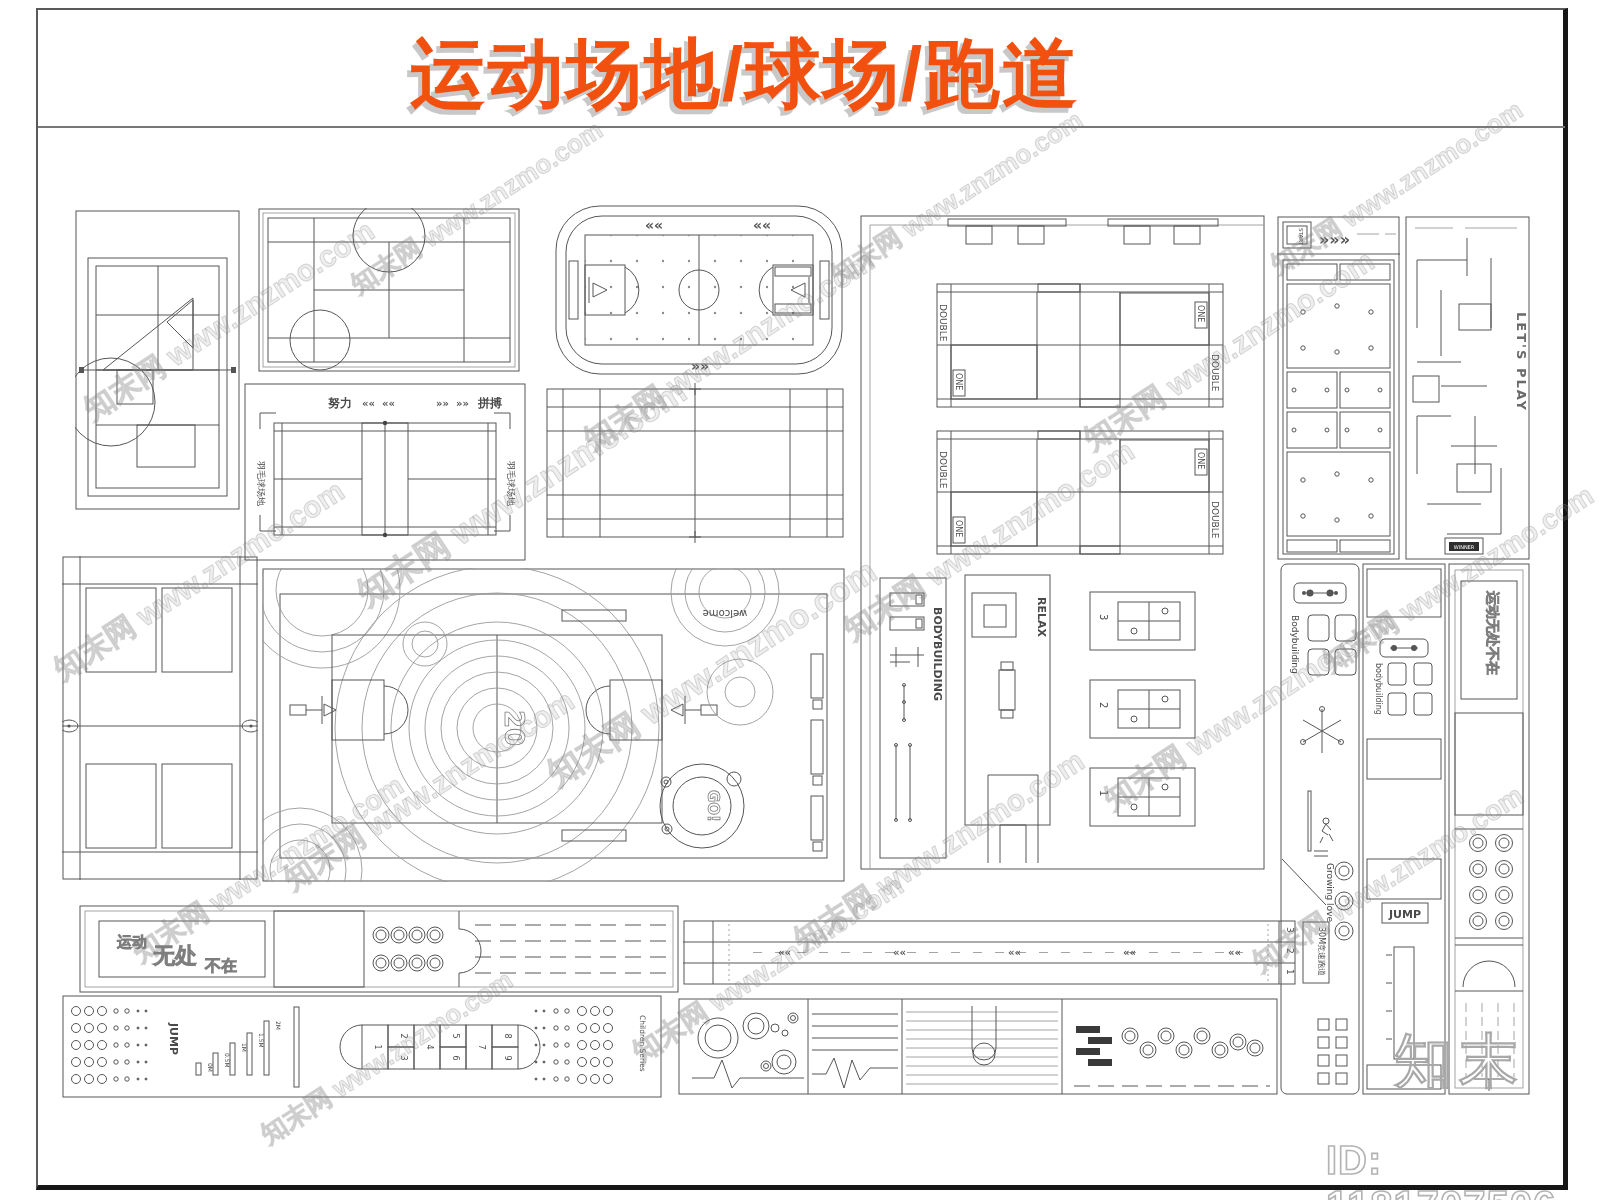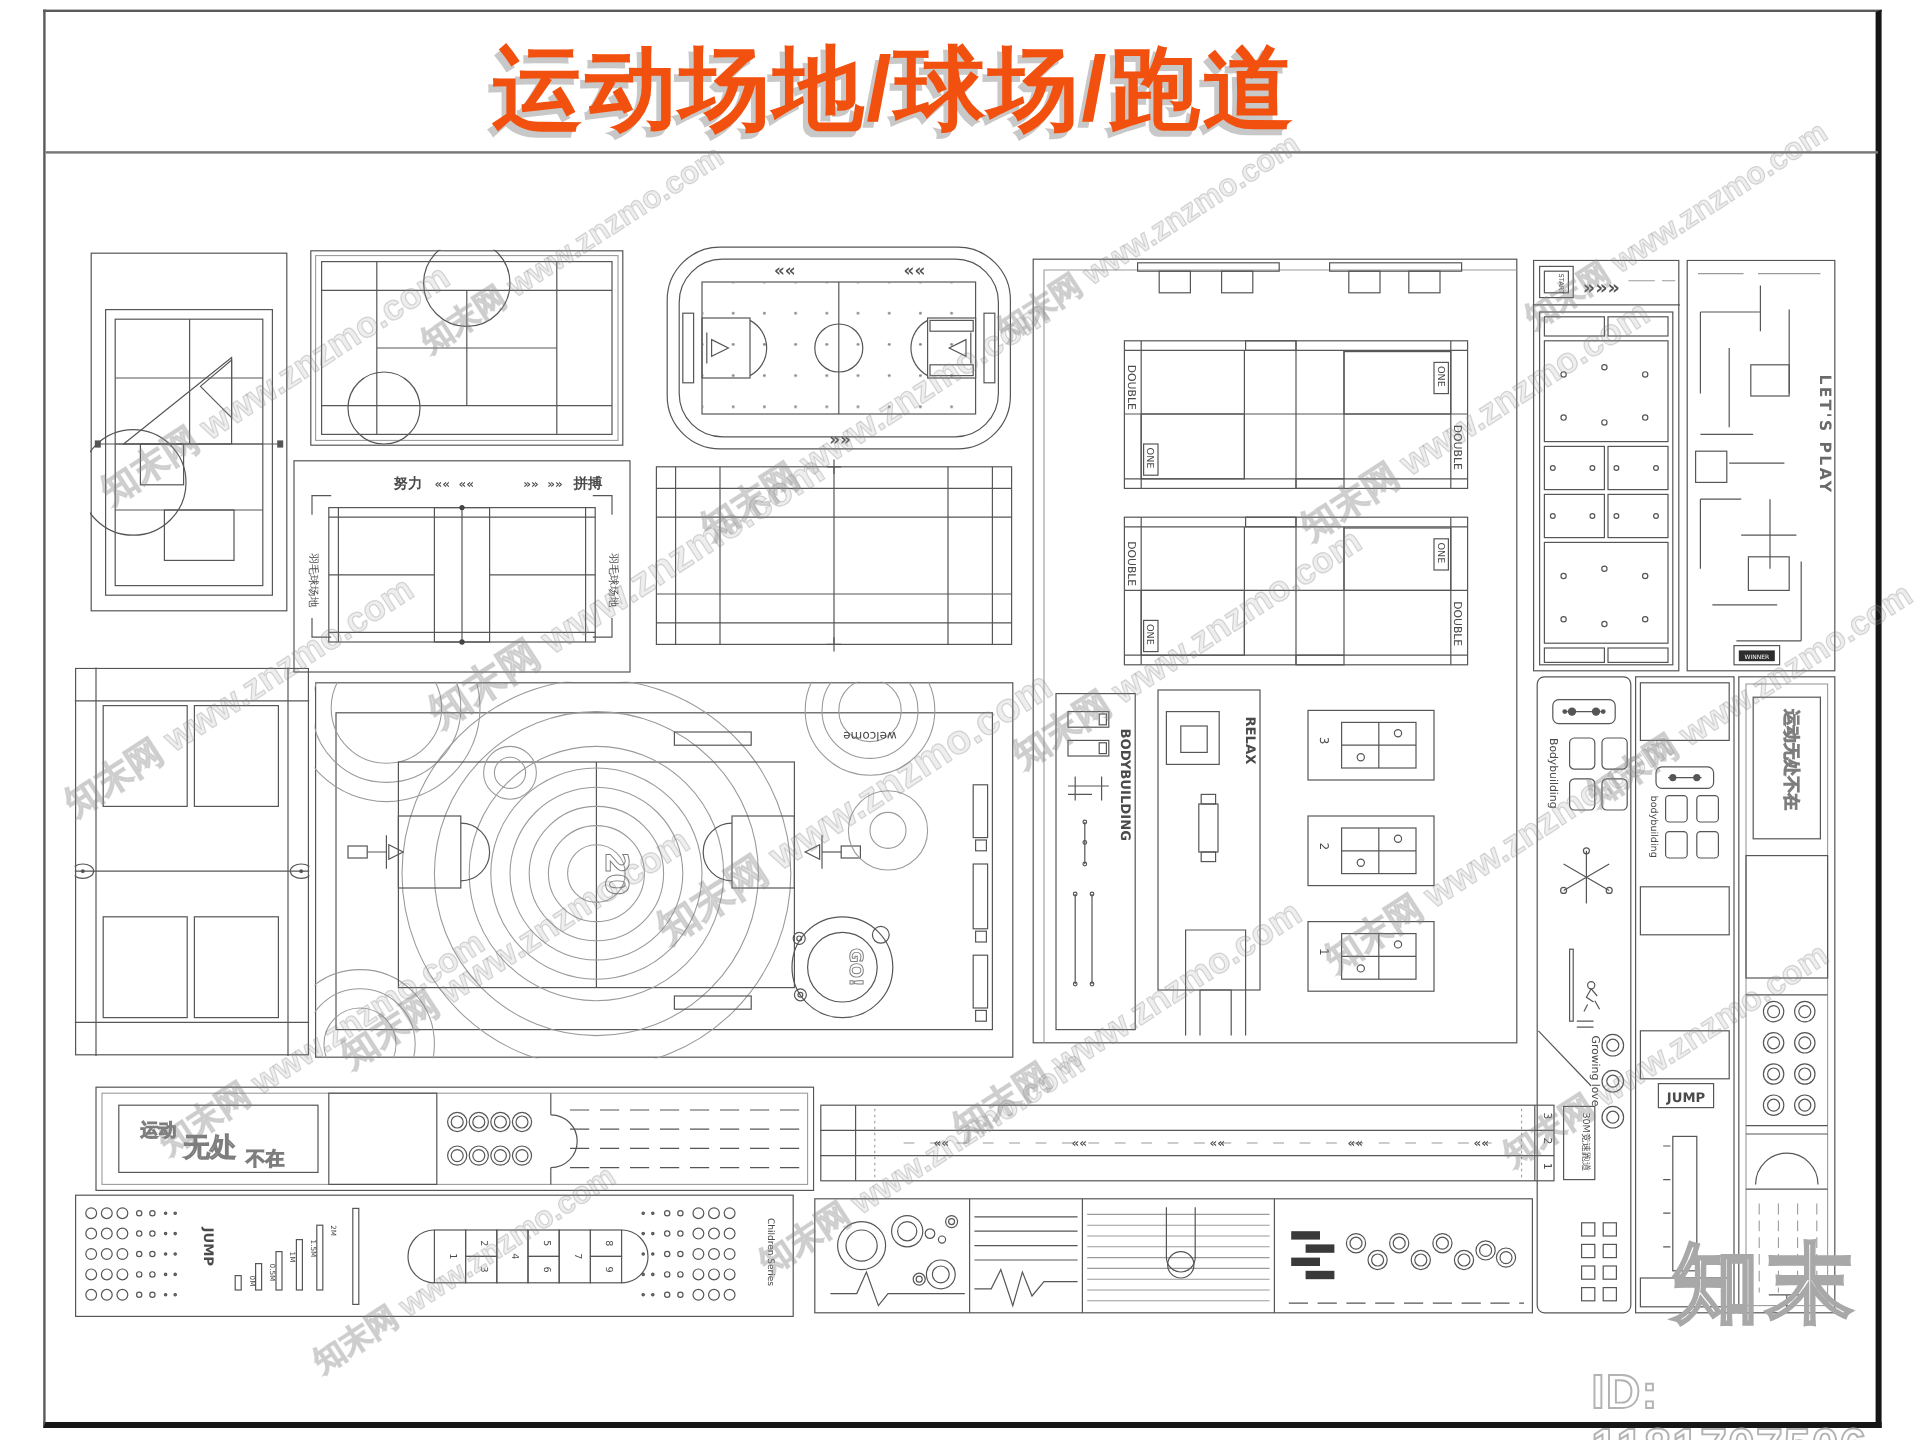--- a/index.html
+++ b/index.html
@@ -14,21 +14,21 @@
          text-shadow:-4px 5px 0 rgba(145,145,145,.5);white-space:nowrap;}
   .blk{position:absolute;overflow:hidden;}
   svg{display:block;}
   .ln{fill:none;stroke:#565656;stroke-width:1;}
   .lt{fill:none;stroke:#9a9a9a;stroke-width:.9;}
   .tx{fill:#4a4a4a;stroke:none;font-family:"DejaVu Sans",sans-serif;}
   .toc{fill:none;stroke:#7d7d7d;stroke-width:.8;font-weight:bold;font-family:"DejaVu Sans",sans-serif;}
   .chev{fill:#555;font-weight:bold;stroke:none;font-family:"DejaVu Sans",sans-serif;}
   .wm{position:absolute;color:rgba(150,150,150,0.16);-webkit-text-stroke:1px rgba(130,130,130,.30);
       font-weight:700;white-space:nowrap;transform:rotate(-33deg);pointer-events:none;z-index:5;}
-  .logo{position:absolute;left:1394px;top:1022px;font-size:72px;font-weight:700;letter-spacing:6px;
+  .logo{position:absolute;left:1394px;top:1022px;font-size:59px;font-weight:400;letter-spacing:6px;
         color:transparent;-webkit-text-stroke:2.2px #a8a8a8;z-index:6;font-family:"DejaVu Sans",sans-serif;text-align:right;}
   .idtext{position:absolute;left:1326px;top:1138px;font-size:40px;font-weight:600;letter-spacing:1px;
         color:transparent;-webkit-text-stroke:1.6px #b3b3b3;z-index:6;}
 </style>
 </head>
 <body>
 
 <div class="stage">
 
   <svg width="0" height="0" style="position:absolute" aria-hidden="true">

